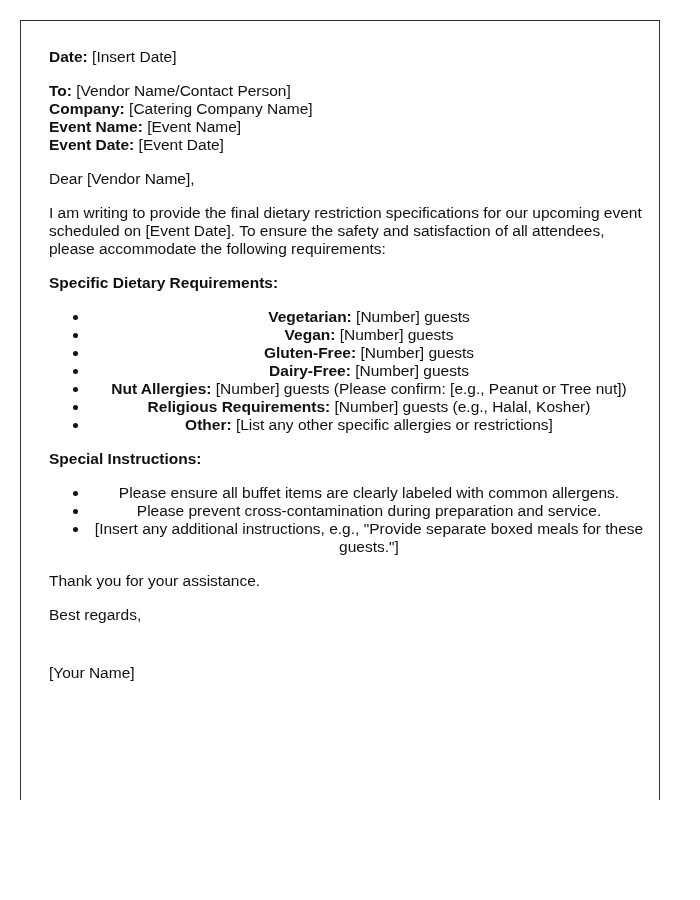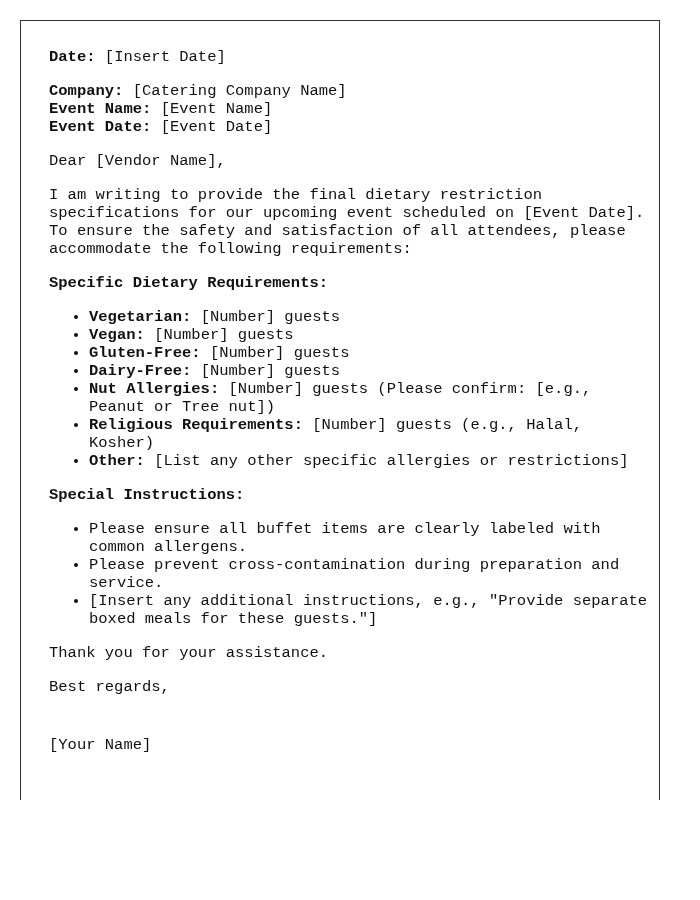--- a/index.html
+++ b/index.html
@@ -4,42 +4,46 @@
   <style>
     html, body { margin: 0; padding: 0; background: #ffffff; }
     body { width: 700px; height: 900px; position: relative; overflow: hidden; }
     .frame {
       position: absolute; left: 20px; top: 20px; width: 640px; height: 780px;
       border-left: 1px solid #333333; border-right: 1px solid #333333; border-top: 1px solid #333333;
       box-sizing: border-box;
     }
     .content {
       position: absolute; left: 49px; top: 48px; width: 600px;
-      font-family: Liberation Mono, monospace;
+      font-family: Liberation Sans, sans-serif;
       font-size: 15.5px; line-height: 18px; color: #111111;
     }
     p { margin: 0 0 16px 0; }
     b { font-weight: bold; }
     .line { display: block; }
-    ul { margin: 12px 0 16px 0; padding-left: 40px; list-style: disc; }
+    ul { margin: 12px 0 16px 0; padding-left: 40px; list-style: disc; text-align: center; }
     li { margin: 0; }
     .sig .line { display: block; margin-top: 40px; }
   </style>
 </head>
 <body>
 
 <div class="frame"></div>
 
 <div class="content">
   <p>
     <b>Date:</b>
     <span>[Insert Date]</span>
   </p>
 
   <p>
+    <span class="line">
+      <b>To:</b>
+      <span>[Vendor Name/Contact Person]</span>
+    </span>
     <span class="line">
       <b>Company:</b>
       <span>[Catering Company Name]</span>
     </span>
     <span class="line">
       <b>Event Name:</b>
       <span>[Event Name]</span>
     </span>
     <span class="line">
       <b>Event Date:</b>

